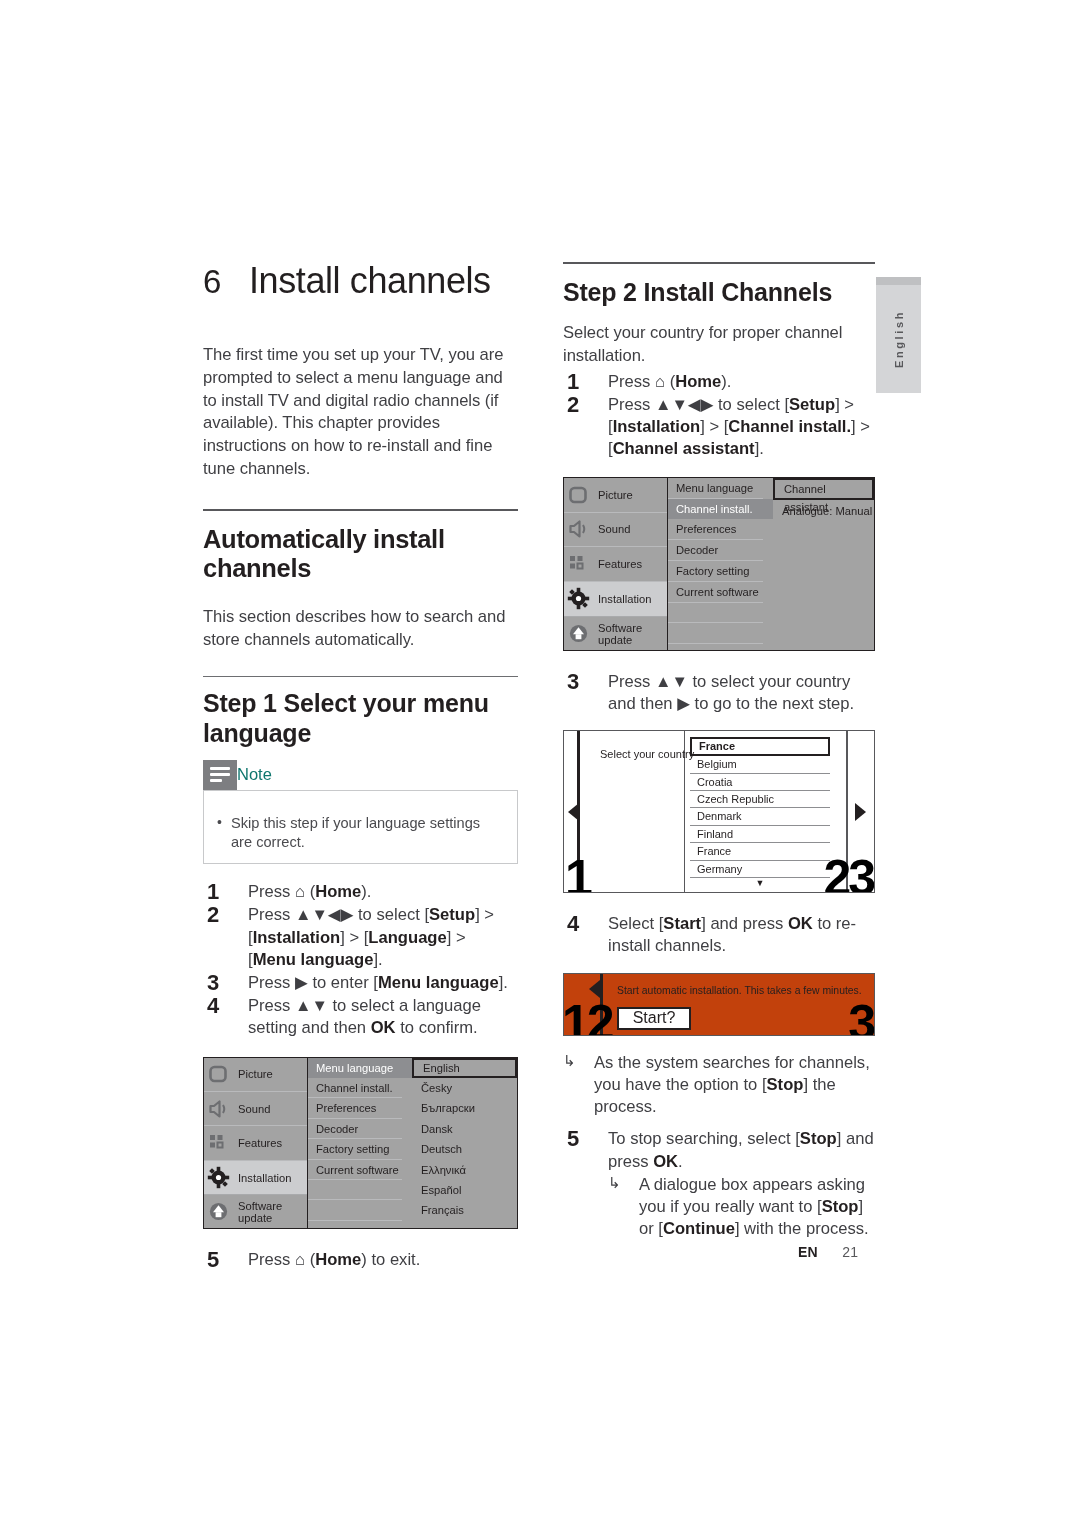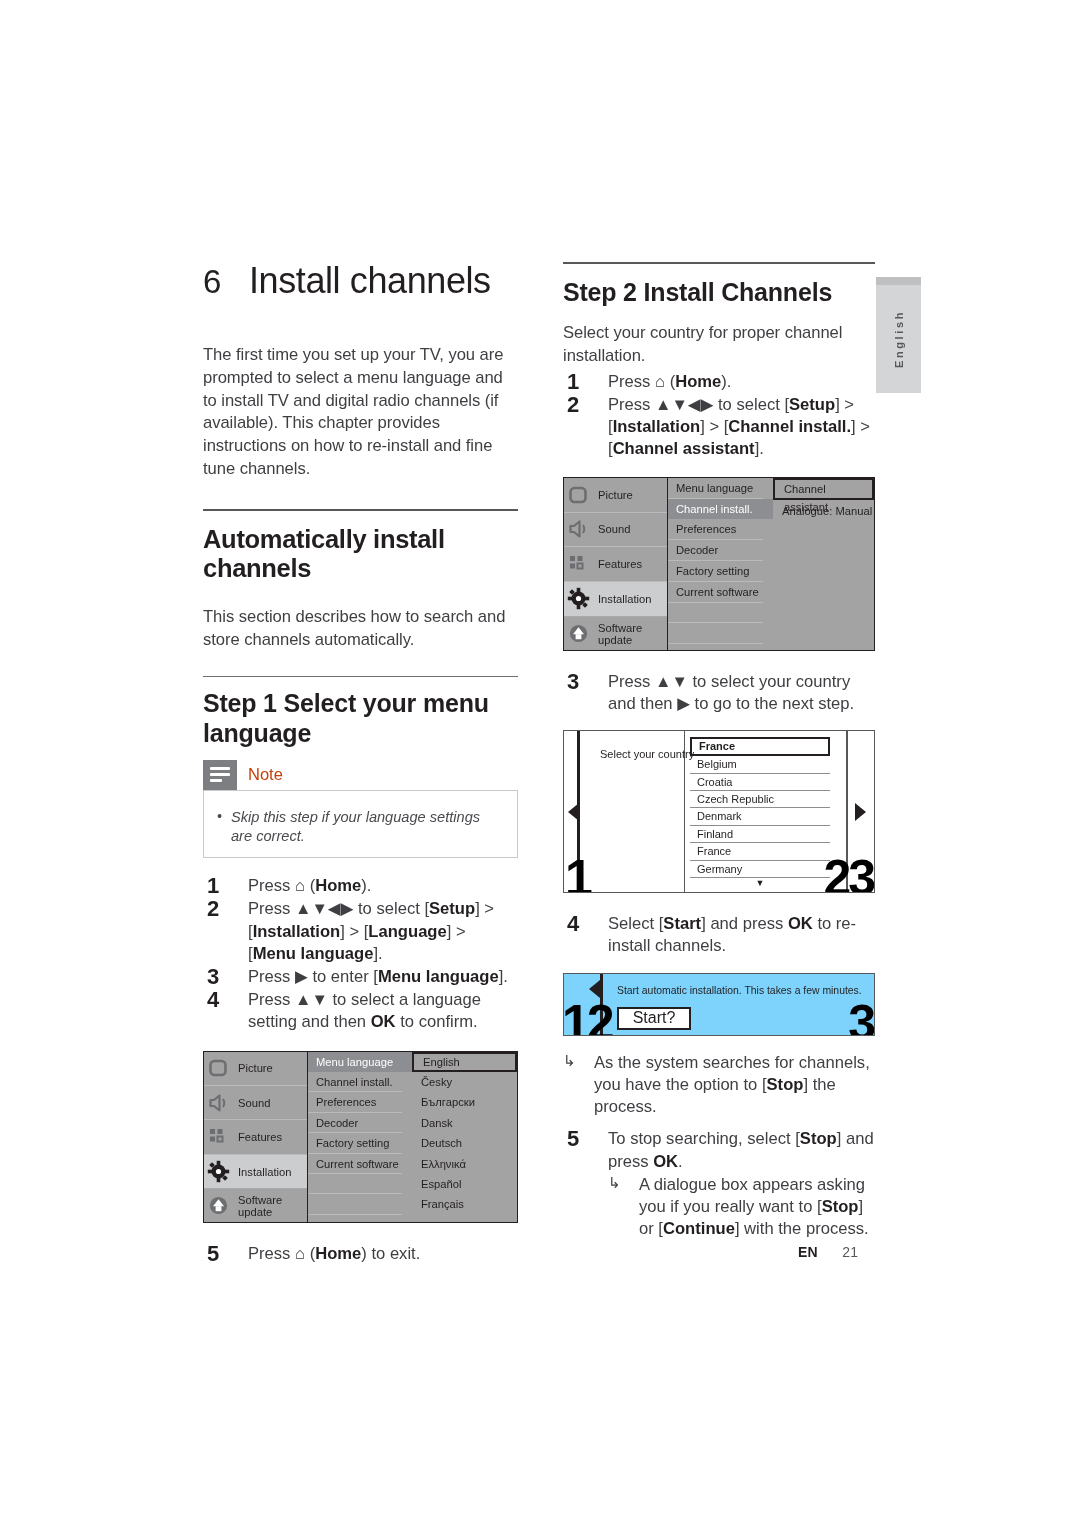--- a/index.html
+++ b/index.html
@@ -49,27 +49,27 @@
   .note-tab{
     width:34px;background:#7d7e81;display:flex;
     align-items:center;justify-content:center;
   }
   .note-tab .lines{width:20px;}
   .note-tab .lines i{display:block;background:#fff;height:3.2px;margin:2.6px 0;border-radius:1px;}
   .note-tab .lines i:nth-child(1){width:20px;}
   .note-tab .lines i:nth-child(2){width:20px;}
   .note-tab .lines i:nth-child(3){width:12px;}
   .note-label{
-    font-size:16.5px;color:#c2410c;margin-left:11px;
+    font-size:16.5px;color:#0f766e;
     align-self:center;line-height:1;
   }
   .note-body{
     border:1px solid #c8c9cb;border-top:1px solid #c8c9cb;
-    padding:17px 12px 11px 12px;
-    font-size:14.6px;line-height:1.32;color:#4a4a4e;font-style:italic;
+    padding:23px 12px 11px 12px;
+    font-size:14.6px;line-height:1.32;color:#4a4a4e;
   }
   .note-body ul{margin:0;padding:0;list-style:none;}
   .note-body li{position:relative;padding-left:15px;}
   .note-body li:before{
     content:"\2022";position:absolute;left:1px;top:-1px;font-size:14px;color:#4a4a4e;
   }
 
   
   ol.steps{margin:0;padding:0;list-style:none;}
   ol.steps > li{
@@ -184,21 +184,21 @@
     font-family:"Liberation Sans", sans-serif;
     font-weight:bold;font-size:50px;color:#000;line-height:0.72;
     letter-spacing:-3px;
   }
   #tv-country .bn-left{position:absolute;left:1px;bottom:-4px;}
   #tv-country .bn-right{position:absolute;right:1px;bottom:-4px;}
 
   
   #tv-start{
     position:relative;width:312px;height:63px;
-    border:1.4px solid #58585b;background:#7dd3fc;box-sizing:border-box;overflow:hidden;
+    border:1.4px solid #58585b;background:#c2410c;box-sizing:border-box;overflow:hidden;
   }
   #tv-start .bar-l{position:absolute;left:36px;top:0;bottom:0;width:2.6px;background:#231f20;}
   #tv-start .tri-l{
     position:absolute;left:25px;top:6px;
     width:0;height:0;border-top:9px solid transparent;border-bottom:9px solid transparent;
     border-right:11px solid #231f20;
   }
   #tv-start .msg{position:absolute;left:53px;top:11px;font-size:10.4px;color:#231f20;}
   #tv-start .btn{
     position:absolute;left:53px;top:33px;width:70px;height:19px;

